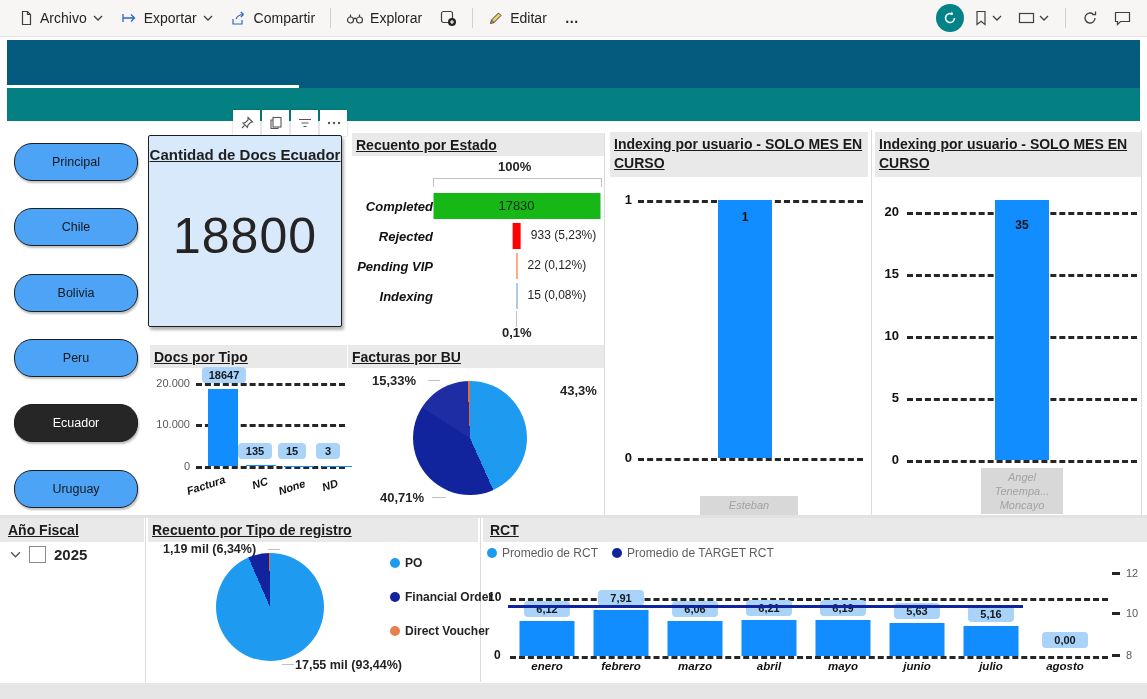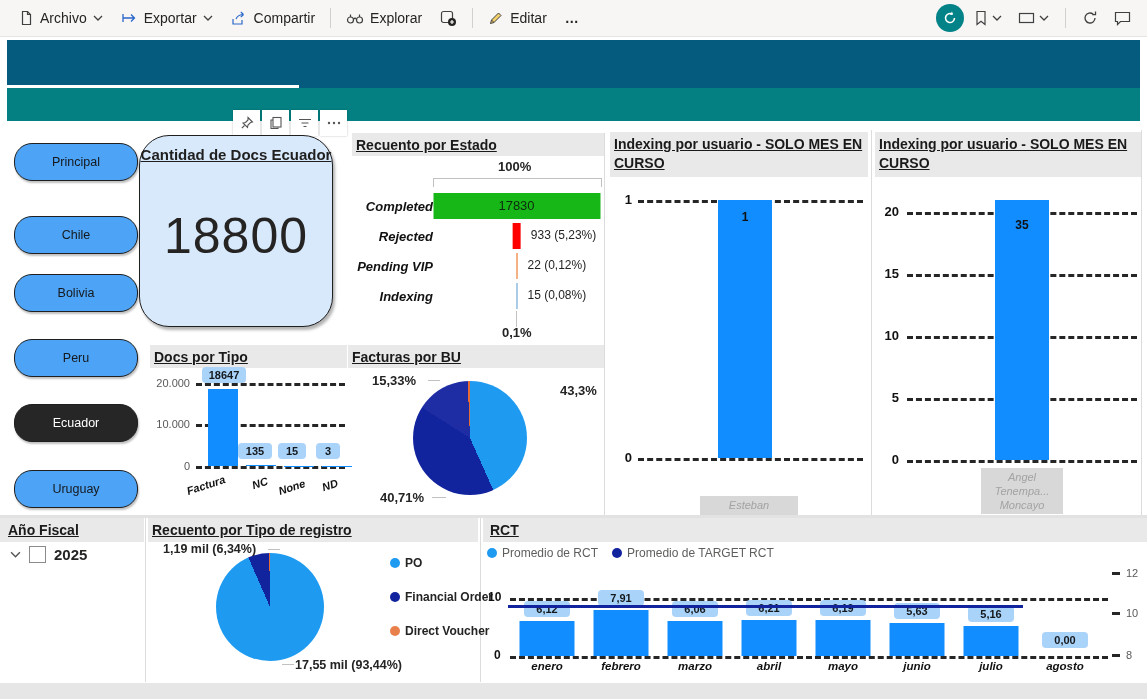--- a/index.html
+++ b/index.html
@@ -18,21 +18,21 @@
   #band1{position:absolute;left:7px;top:40px;width:1133px;height:48px;background:#045b7e;}
   #band1-underline{position:absolute;left:7px;top:85px;width:292px;height:3px;background:#fff;}
   #band2{position:absolute;left:7px;top:88px;width:1133px;height:33px;background:#048083;}
   
   #vis-toolbar{position:absolute;left:233px;top:110px;display:flex;gap:2px;}
   .vt-btn{width:27px;height:26px;background:#fff;display:flex;align-items:center;justify-content:center;box-shadow:0 0 2px rgba(0,0,0,.25);cursor:pointer;}
   
   .navbtn{position:absolute;left:14px;width:122px;height:36px;border-radius:18px;background:#4da3f5;border:1.5px solid #1f1f1f;color:#15181c;font-size:12.5px;display:flex;align-items:center;justify-content:center;cursor:pointer;box-shadow:1px 2px 2px rgba(0,0,0,.25);}
   .navbtn.active{background:#262626;color:#fff;}
   
-  #kpi{position:absolute;left:139px;top:135px;width:194px;height:192px;background:#d8e9fb;border:1.5px solid #1f1f1f;border-radius:30px;box-shadow:2px 3px 3px rgba(0,0,0,.3);text-align:center;box-sizing:border-box;}
+  #kpi{position:absolute;left:148px;top:135px;width:194px;height:192px;background:#d8e9fb;border:1.5px solid #1f1f1f;border-radius:2px;box-shadow:2px 3px 3px rgba(0,0,0,.3);text-align:center;box-sizing:border-box;}
   #kpi .t{margin-top:10px;font-size:15px;font-weight:bold;text-decoration:underline;color:#1f1f1f;line-height:1.25;}
   #kpi .v{margin-top:42px;font-size:50px;color:#252423;letter-spacing:1px;}
   
   .strip{position:absolute;background:#e9e9e9;}
   .ptitle{font-size:14px;font-weight:bold;color:#1a1a1a;text-decoration:underline;padding:3px 4px 0 4px;line-height:1.35;border-radius:6px;}
   
   #funnel{position:absolute;left:352px;top:133px;width:252px;height:212px;}
   .funnel-row{position:absolute;left:0;height:26px;display:flex;align-items:center;}
   .f-cat{position:absolute;left:5px;width:76px;font-size:13px;font-weight:bold;font-style:italic;color:#111;text-align:right;}
   .f-barwrap{position:absolute;left:81px;width:167px;height:26px;}
@@ -201,21 +201,21 @@
         <circle cx="2" cy="2" r="1.2" fill="#555"></circle>
         <circle cx="7" cy="2" r="1.2" fill="#555"></circle>
         <circle cx="12" cy="2" r="1.2" fill="#555"></circle>
       </svg>
   </div>
 </div>
 
 <div class="navbtn" style="top:143px">
     <span>Principal</span>
   </div>
-<div class="navbtn" style="top:216px">
+<div class="navbtn" style="top:208px">
     <span>Chile</span>
   </div>
 <div class="navbtn" style="top:274px">
     <span>Bolivia</span>
   </div>
 <div class="navbtn" style="top:339px">
     <span>Peru</span>
   </div>
 <div class="navbtn active" style="top:404px">
     <span>Ecuador</span>

